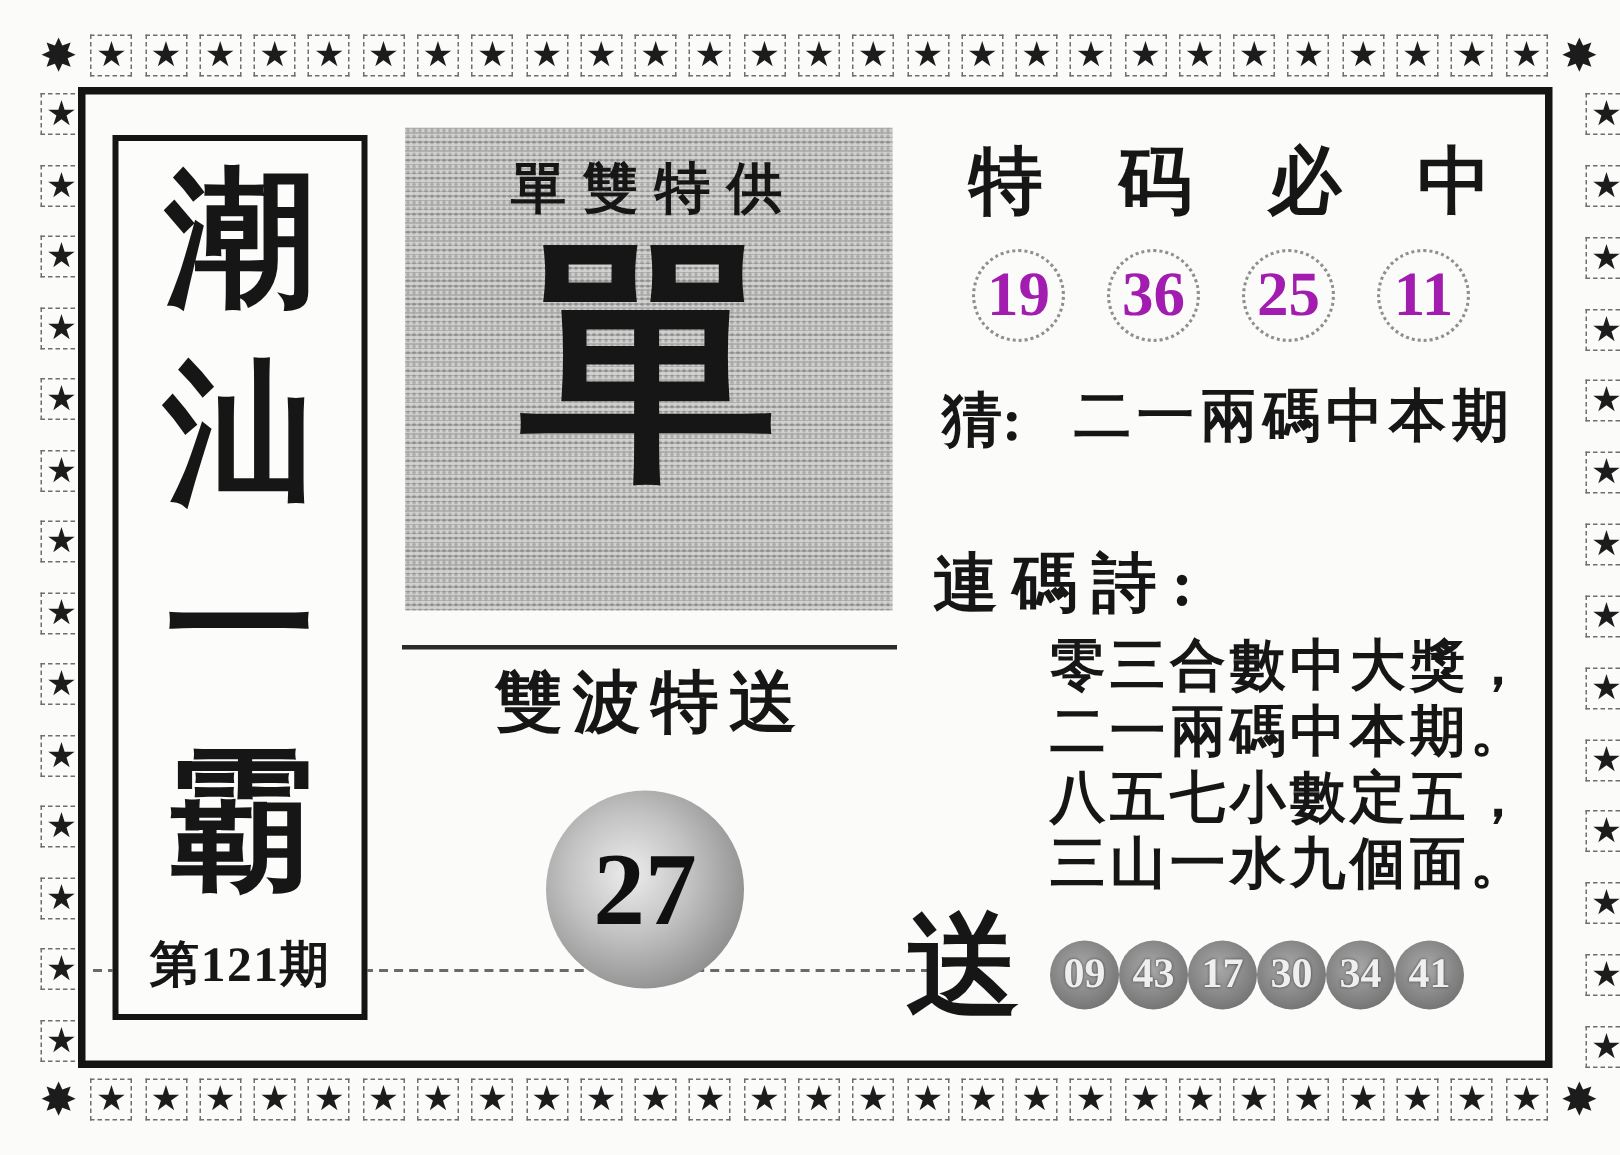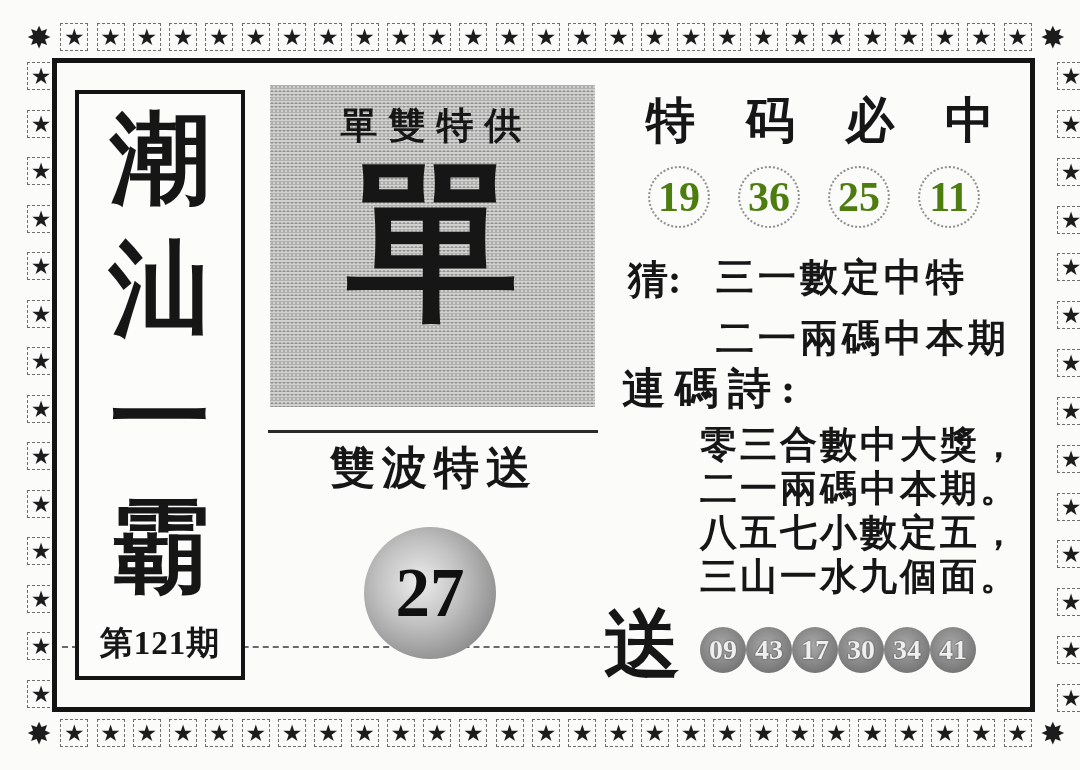--- a/index.html
+++ b/index.html
@@ -63,21 +63,21 @@
     display:flex;align-items:center;justify-content:center;
   }
   .dw-circle span{font-size:69px;font-weight:600;color:#101010;}
 
   
   .sc-title{left:646px;top:88px;width:348px;display:flex;justify-content:space-between;font-size:49px;font-weight:700;}
   .sc-numbers{left:648px;top:166px;display:flex;gap:28px;}
   .sc-circle{
     width:62px;height:62px;border:2px dotted #8f8f8f;border-radius:50%;
     display:flex;align-items:center;justify-content:center;
-    font-size:42px;font-weight:600;color:#4d7c0f;box-sizing:border-box;
+    font-size:42px;font-weight:600;color:#a21caf;box-sizing:border-box;
   }
   .guess-label{left:628px;top:252px;font-size:40px;font-weight:700;}
   .guess-lines{left:716px;top:252px;font-size:38px;font-weight:700;letter-spacing:4px;}
   .guess-lines div{margin-bottom:10px;}
   .poem-label{left:622px;top:360px;font-size:43px;font-weight:700;letter-spacing:10px;}
   .poem-lines{left:700px;top:423px;font-size:37px;font-weight:700;letter-spacing:3px;}
   .poem-lines div{height:44px;line-height:44px;}
   .bonus-label{left:604px;top:606px;font-size:76px;font-weight:900;line-height:1;}
   .bonus-circles{left:700px;top:627px;display:flex;}
   .bonus-circle{
@@ -219,21 +219,20 @@
 
 <div class="abs sc-numbers">
   <span class="sc-circle">19</span>
   <span class="sc-circle">36</span>
   <span class="sc-circle">25</span>
   <span class="sc-circle">11</span>
 </div>
 
 <div class="abs guess-label">猜:</div>
 <div class="abs guess-lines">
-  <div>三一數定中特</div>
   <div>二一兩碼中本期</div>
 </div>
 
 <div class="abs poem-label">連碼詩:</div>
 <div class="abs poem-lines">
   <div>零三合數中大獎，</div>
   <div>二一兩碼中本期。</div>
   <div>八五七小數定五，</div>
   <div>三山一水九個面。</div>
 </div>

